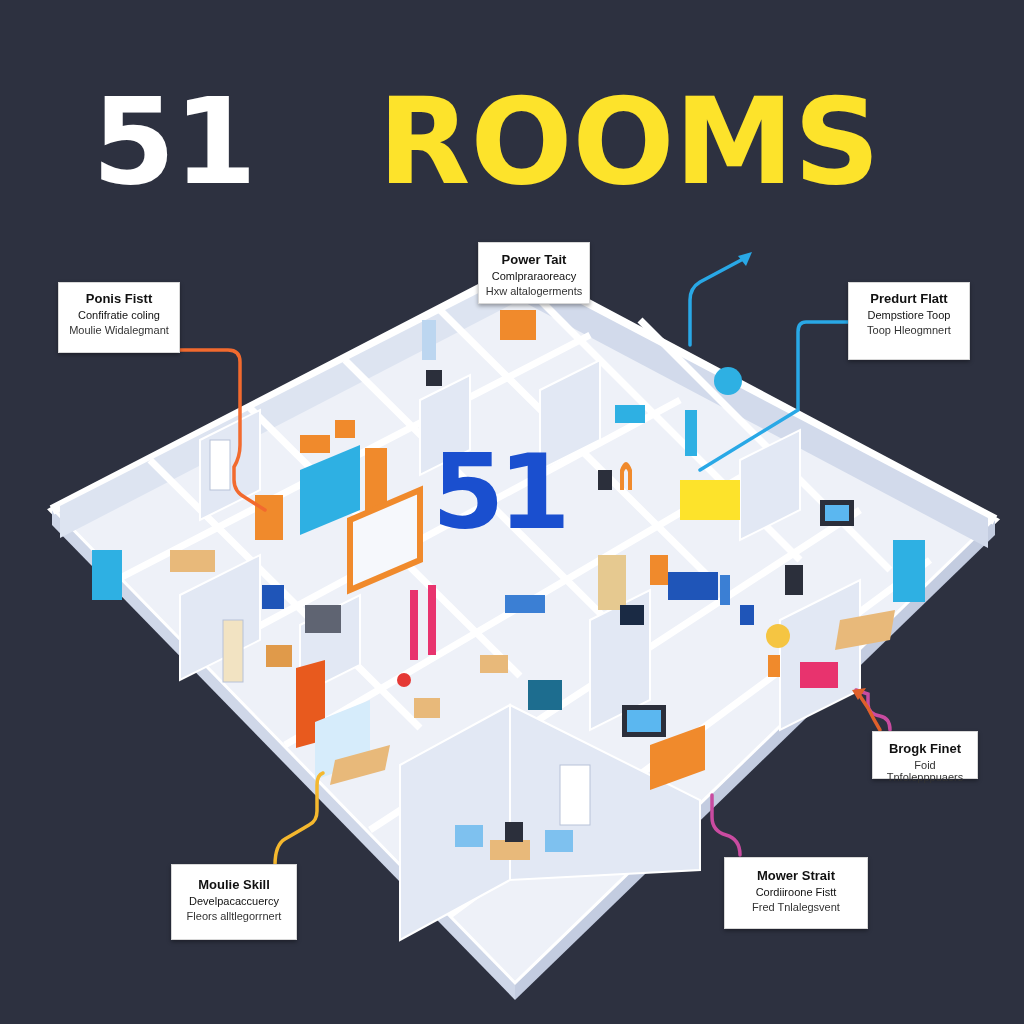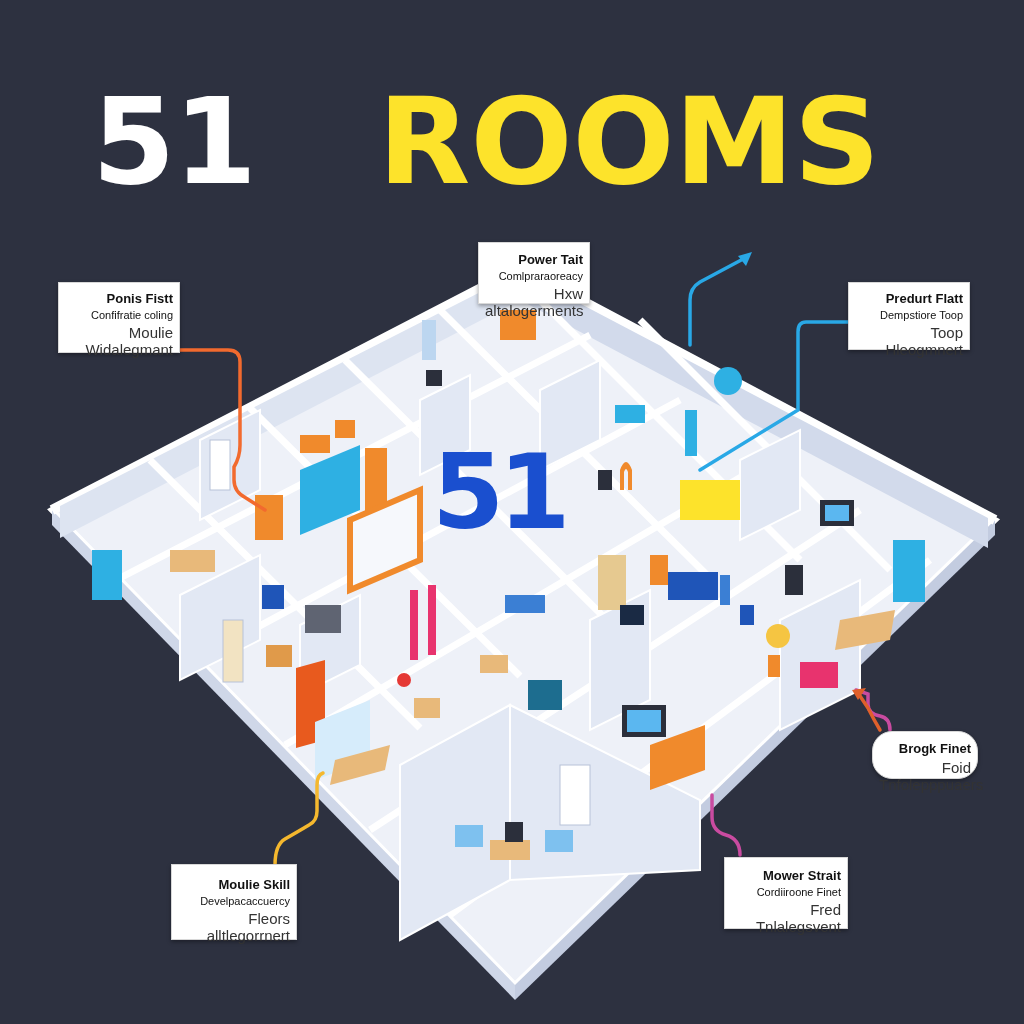--- a/index.html
+++ b/index.html
@@ -1,24 +1,24 @@
 <!DOCTYPE html>
 <html><head>
 <meta charset="utf-8">
 <style>
   html,body{margin:0;padding:0;}
   body{width:1024px;height:1024px;background:#2d3140;position:relative;overflow:hidden;font-family:"Liberation Sans",sans-serif;}
   .title{position:absolute;top:82px;font-family:"DejaVu Sans",sans-serif;font-weight:bold;letter-spacing:-2px;line-height:1;}
   .title-num{left:92px;font-size:120px;color:#ffffff;}
   .title-word{left:378px;font-size:120px;color:#fde32b;letter-spacing:0px;}
   .stage{position:absolute;left:0;top:0;width:1024px;height:1024px;}
-  .callout{position:absolute;background:#ffffff;border:1px solid #d8d8d8;box-shadow:0 2px 4px rgba(0,0,0,.35);text-align:right;color:#111;padding:8px 6px;box-sizing:border-box;}
+  .callout{position:absolute;background:#ffffff;border:1px solid #d8d8d8;box-shadow:0 2px 4px rgba(0,0,0,.35);text-align:center;color:#111;padding:8px 6px;box-sizing:border-box;}
   .callout .t{font-weight:bold;font-size:13px;margin-bottom:3px;}
   .callout .s{font-size:11px;margin-bottom:3px;}
-  .callout .d{font-size:15px;color:#333;}
+  .callout .d{font-size:11px;color:#333;}
   .center-badge{position:absolute;left:432px;top:440px;width:150px;height:140px;}
   .center-num{position:absolute;left:0;top:0;font-family:"DejaVu Sans",sans-serif;font-weight:bold;font-size:104px;color:#1a4fcf;letter-spacing:-6px;line-height:1;}
   .center-tag{position:absolute;left:44px;top:82px;width:104px;height:52px;background:rgba(45,55,80,.88);color:#fff;text-align:center;}
   .center-tag .small{font-size:12px;margin-top:4px;font-family:"DejaVu Serif",serif;}
   .center-tag .big{font-size:19px;margin-top:1px;}
 </style>
 </head>
 <body>
 
 <div class="title title-num">51</div>
@@ -142,34 +142,34 @@
   <div class="s">Confifratie coling</div>
   <div class="d">Moulie Widalegmant</div>
 </div>
 
 <div class="callout" style="left:478px;top:242px;width:112px;height:62px;padding-top:9px;">
   <div class="t">Power Tait</div>
   <div class="s">Comlpraraoreacy</div>
   <div class="d">Hxw altalogerments</div>
 </div>
 
-<div class="callout" style="left:848px;top:282px;width:122px;height:68px;">
+<div class="callout" style="left:848px;top:282px;width:122px;height:78px;">
   <div class="t">Predurt Flatt</div>
   <div class="s">Dempstiore Toop</div>
   <div class="d">Toop Hleogmnert</div>
 </div>
 
-<div class="callout" style="left:872px;top:731px;width:106px;height:48px;padding-top:9px;border-radius:20px;">
+<div class="callout" style="left:872px;top:731px;width:106px;height:48px;padding-top:9px;">
   <div class="t">Brogk Finet</div>
   <div class="d">Foid Tnfolepppuaers</div>
 </div>
 
-<div class="callout" style="left:724px;top:857px;width:124px;height:72px;padding-top:10px;">
+<div class="callout" style="left:724px;top:857px;width:144px;height:72px;padding-top:10px;">
   <div class="t">Mower Strait</div>
-  <div class="s">Cordiiroone Finet</div>
+  <div class="s">Cordiiroone Fistt</div>
   <div class="d">Fred Tnlalegsvent</div>
 </div>
 
 <div class="callout" style="left:171px;top:864px;width:126px;height:76px;padding-top:12px;">
   <div class="t">Moulie Skill</div>
   <div class="s">Develpacaccuercy</div>
   <div class="d">Fleors alltlegorrnert</div>
 </div>
 
 </body></html>

